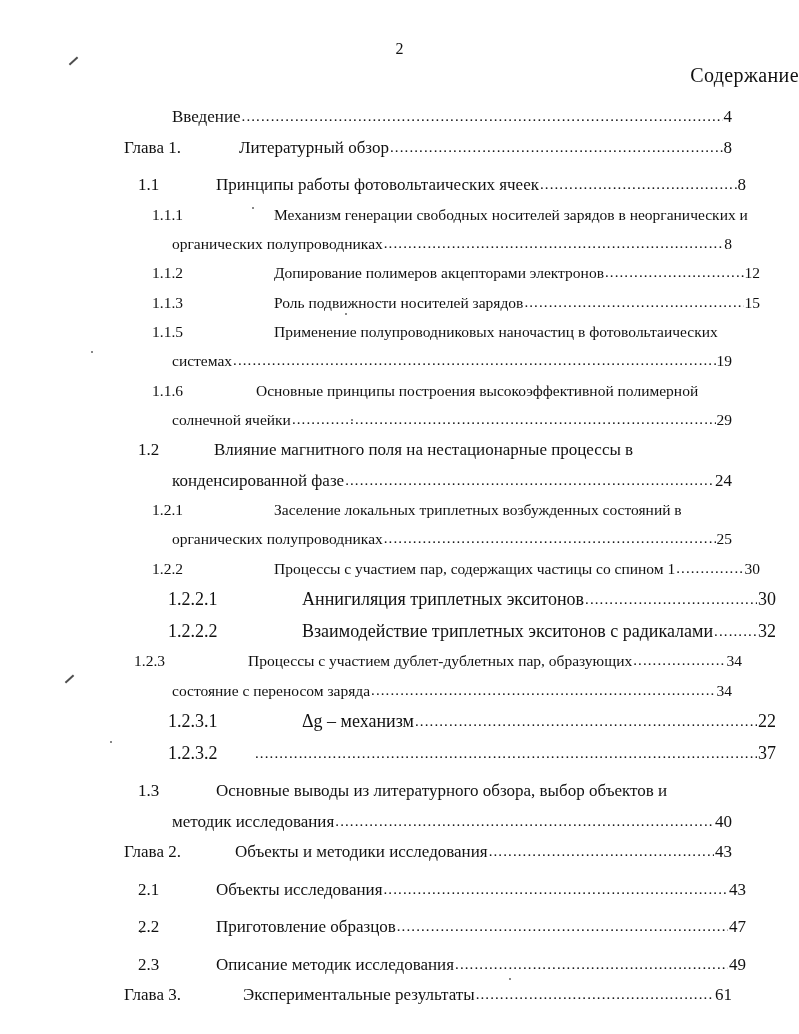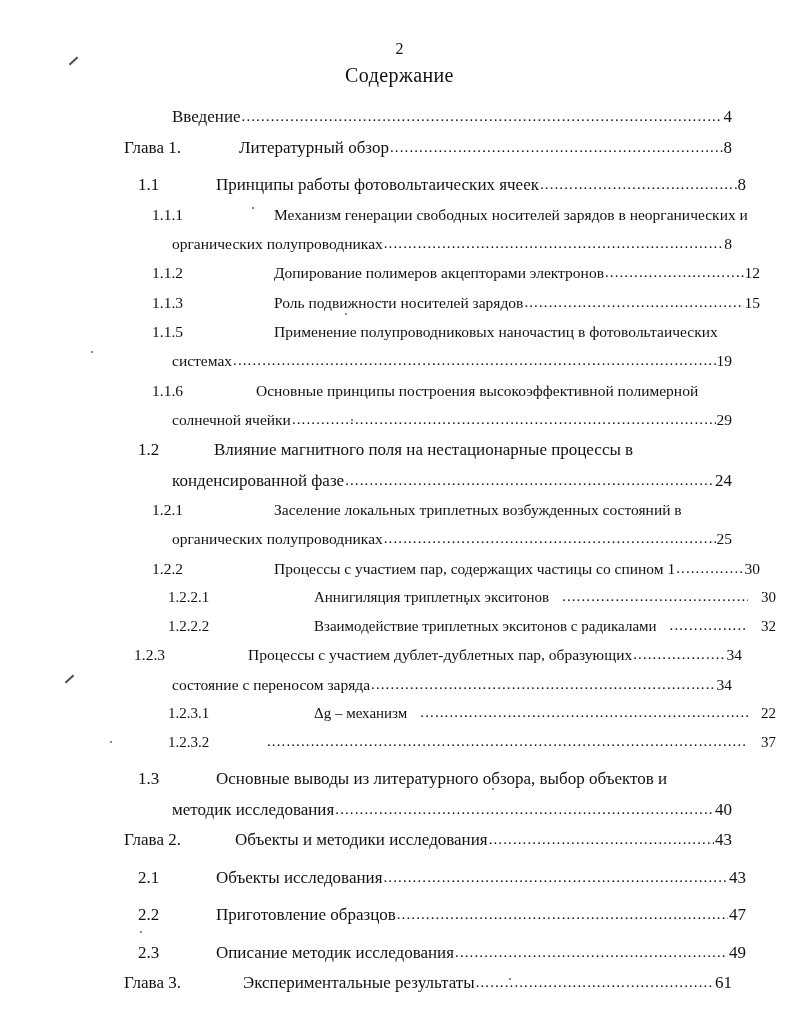--- a/index.html
+++ b/index.html
@@ -29,21 +29,21 @@
     width: 799px;
     text-align: center;
     font-size: 16px;
     letter-spacing: .2px;
   }
   .doc-title {
     position: absolute;
     top: 64px;
     left: 0;
     width: 799px;
-    text-align: center;
+    text-align: right;
     font-size: 20px;
     letter-spacing: .4px;
   }
 
   
   .toc {
     position: absolute;
     top: 108px;
     left: 124px;
     width: 608px;
@@ -88,21 +88,21 @@
     white-space: pre;
   }
   
   .entry.cont { }
 
   
   .lvl-front { margin-left: 0px;  font-size: 17px; }
   .lvl-chap  { margin-left: 0px;  font-size: 17px; }
   .lvl-2     { margin-left: 14px; font-size: 17px; }
   .lvl-3     { margin-left: 28px; font-size: 15.5px; }
-  .lvl-4     { margin-left: 44px; font-size: 15px; gap: 12px; }
+  .lvl-4     { margin-left: 44px; font-size: 18px; }
   .lvl-wrap0 { margin-left: 0px;  font-size: 15.5px; }
 
   
   .gut2 { display: inline-block; width: 30px; margin-top: 7px; }
   .gut3 { display: inline-block; width: 74px; }
   .gut4 { display: inline-block; width: 86px; }
   .gutc { display: inline-block; }
 
   
   .speck {

